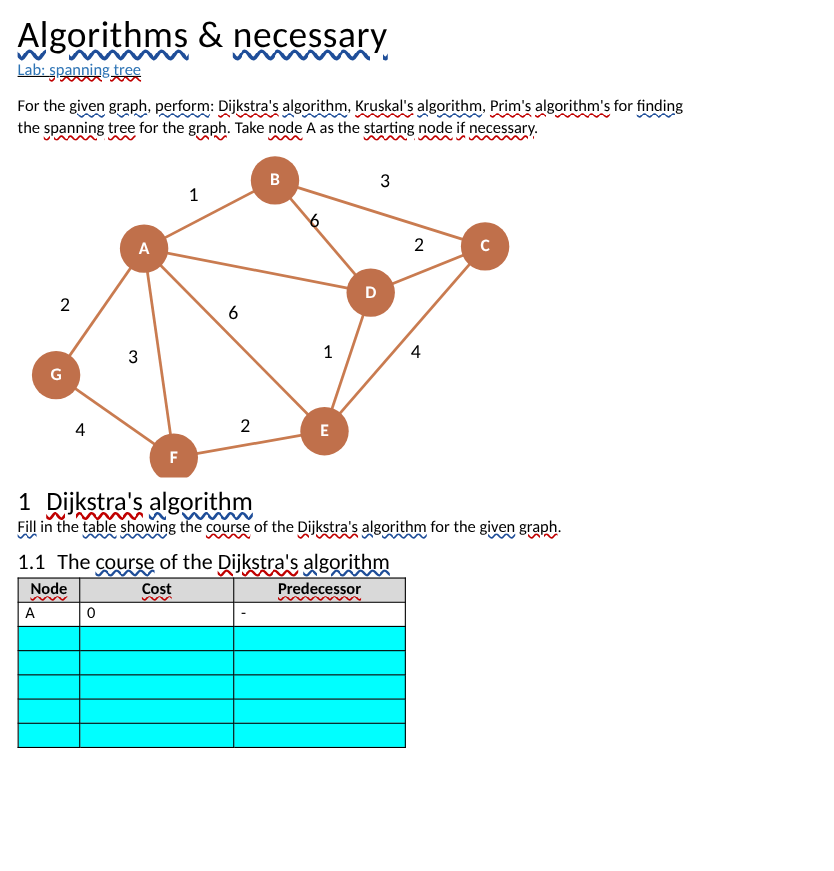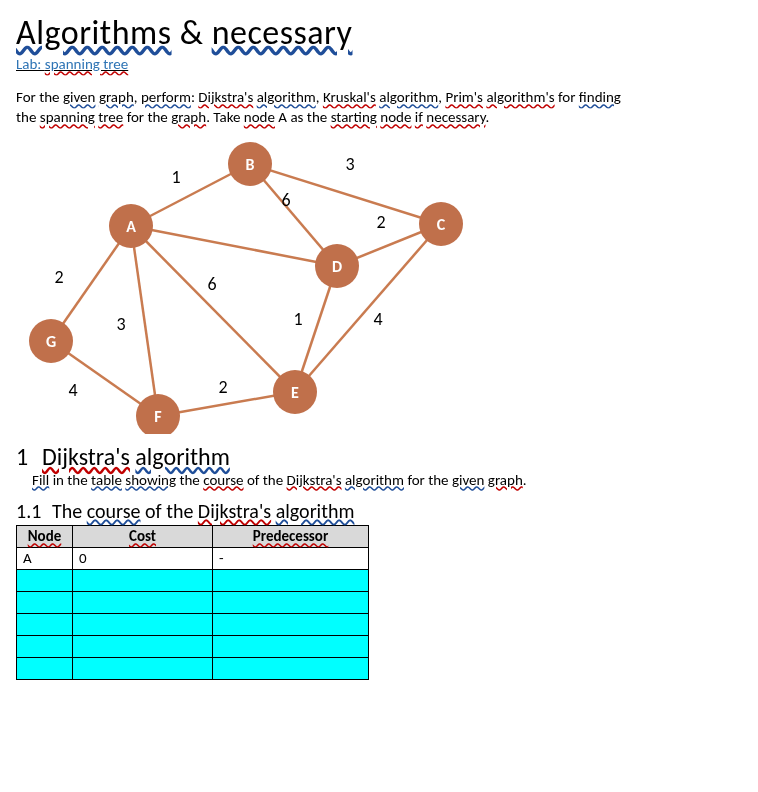--- a/index.html
+++ b/index.html
@@ -47,21 +47,21 @@
   }
   .edge-label {
     font-size: 18px;
     fill: #000;
     text-anchor: middle;
     dominant-baseline: central;
     font-family: Calibri, sans-serif;
   }
   .h1-num { font-family: "Calibri Light", Calibri, sans-serif; font-size: 24px; font-weight: 400; margin: 8px 0 0 0; }
   .h2-num { font-family: "Calibri Light", Calibri, sans-serif; font-size: 20px; font-weight: 400; margin: 10px 0 2px 0; color:#000;}
-  .fill-line { margin: 0 0 4px 16px; }
+  .fill-line { margin: 0 0 4px 0; }
   table.course {
     border-collapse: collapse;
     margin-top: 2px;
   }
   table.course th, table.course td {
     border: 1px solid #000;
     padding: 1px 6px;
     height: 22px;
     box-sizing: border-box;
   }

